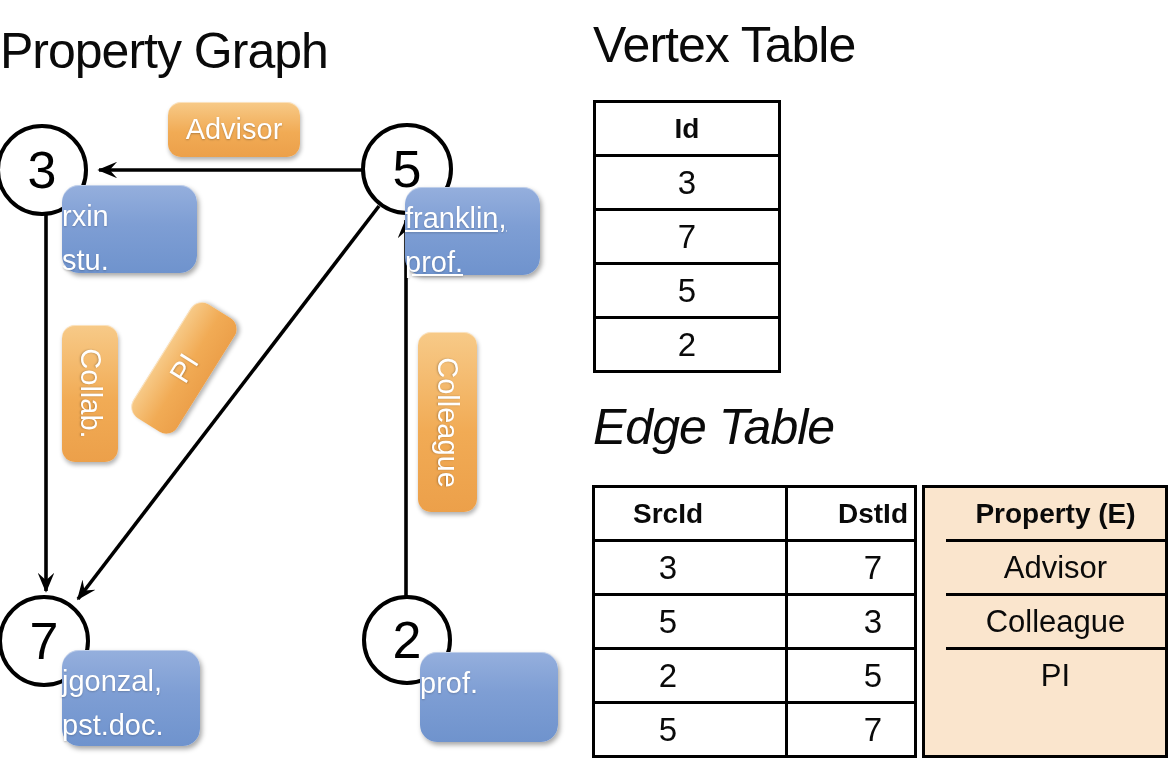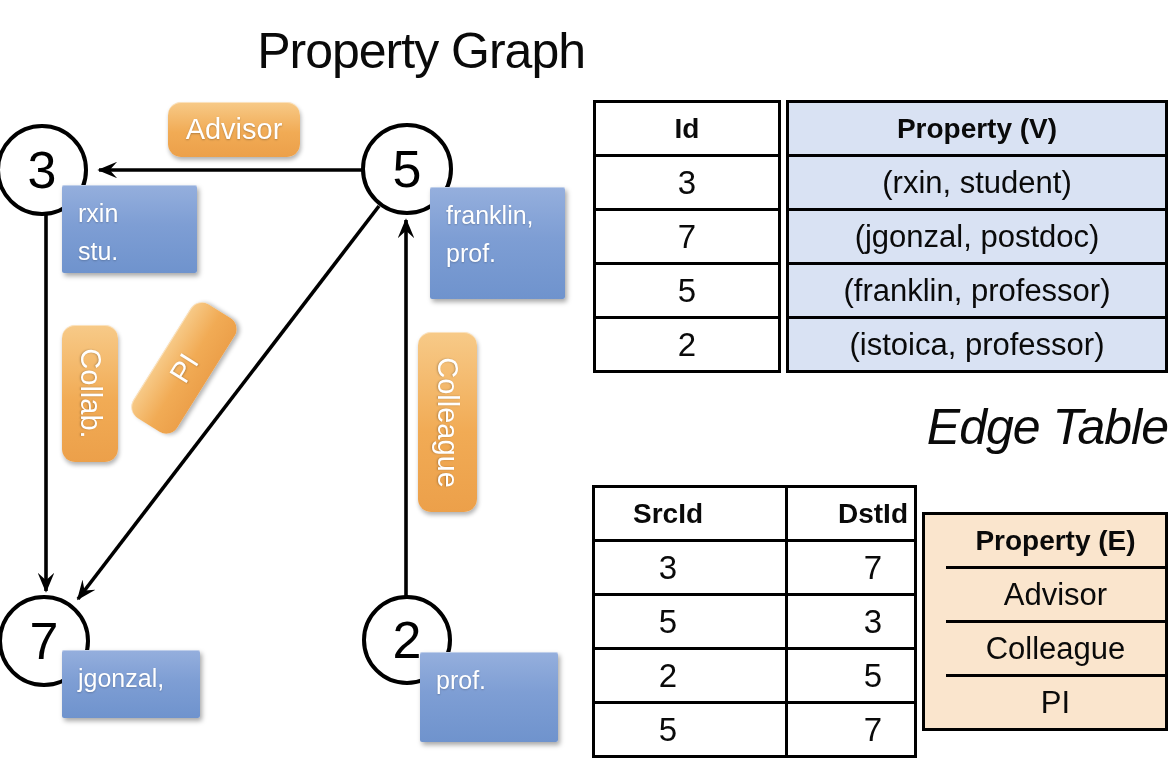--- a/index.html
+++ b/index.html
@@ -9,21 +9,21 @@
     position: relative;
     width: 1170px;
     height: 760px;
     background: #ffffff;
     overflow: hidden;
   }
 
   
   .big-title {
     position: absolute;
-    text-align: right;
+    text-align: left;
     font-size: 50px;
     font-weight: 400;
     color: #0a0a0a;
     letter-spacing: -1px;
     white-space: nowrap;
   }
   #graph-title  { left: 0;   top: 22px;  width: 585px; }
   #vtable-title { left: 593px; top: 16px;  width: 575px; }
   #etable-title { left: 593px; top: 398px; width: 575px; font-style: italic; }
 
@@ -60,36 +60,36 @@
     text-shadow: 0 1px 2px rgba(0,0,0,0.25);
   }
   #advisor-box   { left: 168px; top: 102px; width: 132px; height: 55px; }
   #collab-box    { left: 62px;  top: 325px; width: 56px;  height: 137px; }
   #colleague-box { left: 418px; top: 332px; width: 59px;  height: 180px; }
   #pi-box        { left: 117px; top: 342px; width: 134px; height: 52px; transform: rotate(-58deg); }
   .sideways { transform: rotate(90deg); white-space: nowrap; }
 
   .node-prop {
     position: absolute;
-    border-radius: 2px;
+    border-radius: 17px;
     background: linear-gradient(180deg, #95afdd 0%, #7e9ed4 45%, #6f93cd 100%);
     box-shadow: 2px 3px 5px rgba(0,0,0,0.35), inset 0 1px 0 rgba(255,255,255,0.4);
     color: #ffffff;
-    font-size: 25px;
+    font-size: 29px;
     line-height: 1.5;
-    padding: 10px 8px 6px 16px;
+    padding: 10px 8px 6px 0;
     text-shadow: 0 1px 2px rgba(0,0,0,0.2);
   }
   #rxin-box     { left: 62px;  top: 185px; width: 135px; height: 88px; }
-  #franklin-box { left: 430px; top: 187px; width: 135px; height: 112px; }
-  #jgonzal-box  { left: 62px;  top: 650px; width: 138px; height: 68px; }
+  #franklin-box { left: 405px; top: 187px; width: 135px; height: 88px; text-decoration: underline; }
+  #jgonzal-box  { left: 62px;  top: 650px; width: 138px; height: 96px; }
   #istoica-box  { left: 420px; top: 652px; width: 138px; height: 90px; }
 
   
-  .table-wrap { position: absolute; display: flex; gap: 5px; align-items: center; }
+  .table-wrap { position: absolute; display: flex; gap: 5px; }
   #vertex-table { left: 593px; top: 100px; }
   #edge-table   { left: 592px; top: 485px; }
 
   .tgroup { border: 3px solid #000; background: #fff; }
   .tgroup.tinted-blue   { background: #d9e2f3; }
   .tgroup.tinted-orange { background: #fae5cd; }
 
   .trow { height: 51px; display: flex; }
   .trow + .trow { height: 54px; border-top: 3px solid #000; }
   .tcell {
@@ -162,62 +162,47 @@
     <div id="rxin-box" class="node-prop">
       <div>rxin</div>
       <div>stu.</div>
     </div>
     <div id="franklin-box" class="node-prop">
       <div>franklin,</div>
       <div>prof.</div>
     </div>
     <div id="jgonzal-box" class="node-prop">
       <div>jgonzal,</div>
+      <div>pst.doc.</div>
     </div>
     <div id="istoica-box" class="node-prop">
       <div>prof.</div>
     </div>
   </div>
 
+  <div id="vtable-title" class="big-title">Vertex Table</div>
 
   <div id="vertex-table" class="table-wrap">
     <div id="v-id-group" class="tgroup">
       <div class="trow">
         <div class="tcell hdr">Id</div>
       </div>
       <div class="trow">
         <div class="tcell">3</div>
       </div>
       <div class="trow">
         <div class="tcell">7</div>
       </div>
       <div class="trow">
         <div class="tcell">5</div>
       </div>
       <div class="trow">
         <div class="tcell">2</div>
       </div>
     </div>
-    <div id="v-prop-group" class="tgroup tinted-blue">
-      <div class="trow">
-        <div class="tcell hdr">Property (V)</div>
-      </div>
-      <div class="trow">
-        <div class="tcell prop">(rxin, student)</div>
-      </div>
-      <div class="trow">
-        <div class="tcell prop">(jgonzal, postdoc)</div>
-      </div>
-      <div class="trow">
-        <div class="tcell prop">(franklin, professor)</div>
-      </div>
-      <div class="trow">
-        <div class="tcell prop">(istoica, professor)</div>
-      </div>
-    </div>
   </div>
 
   <div id="etable-title" class="big-title">Edge Table</div>
 
   <div id="edge-table" class="table-wrap">
     <div id="e-ids-group" class="tgroup">
       <div class="trow">
         <div class="tcell hdr src-col">SrcId</div>
         <div class="tcell hdr dst-col col-divide">DstId</div>
       </div>

